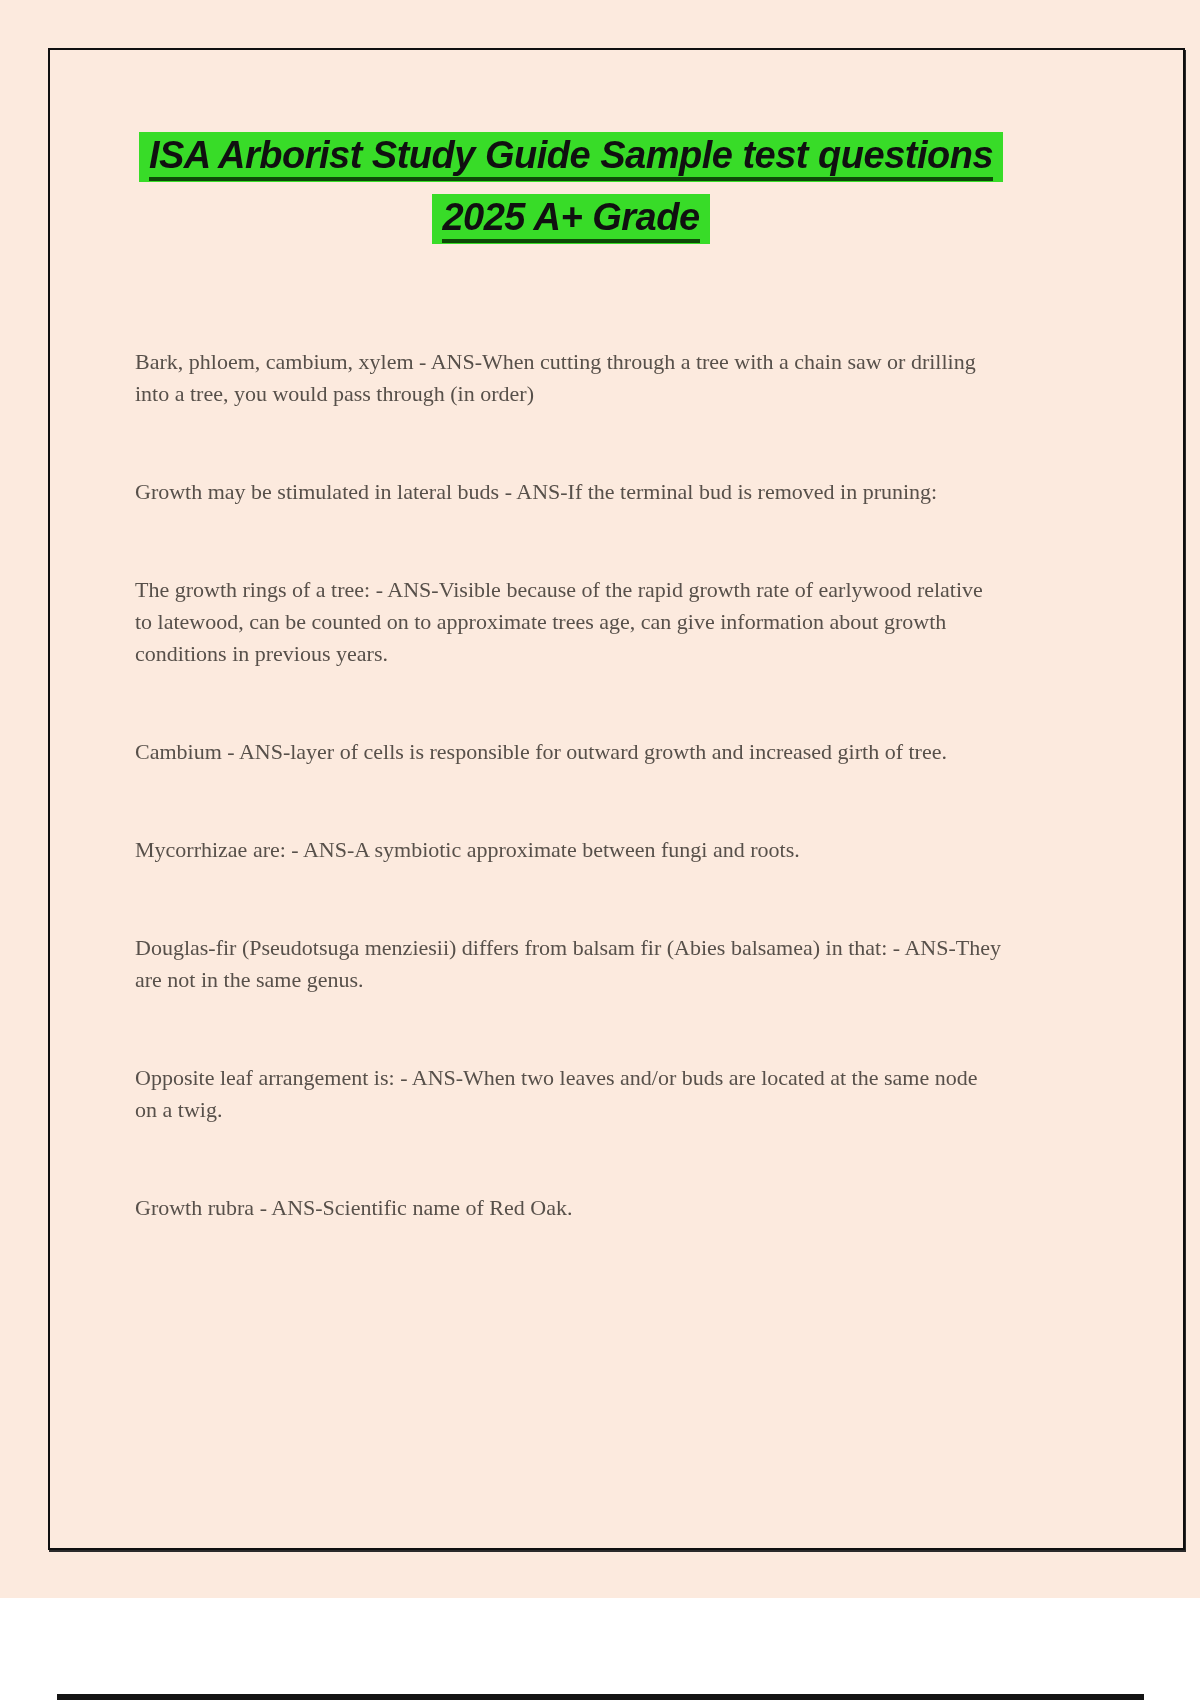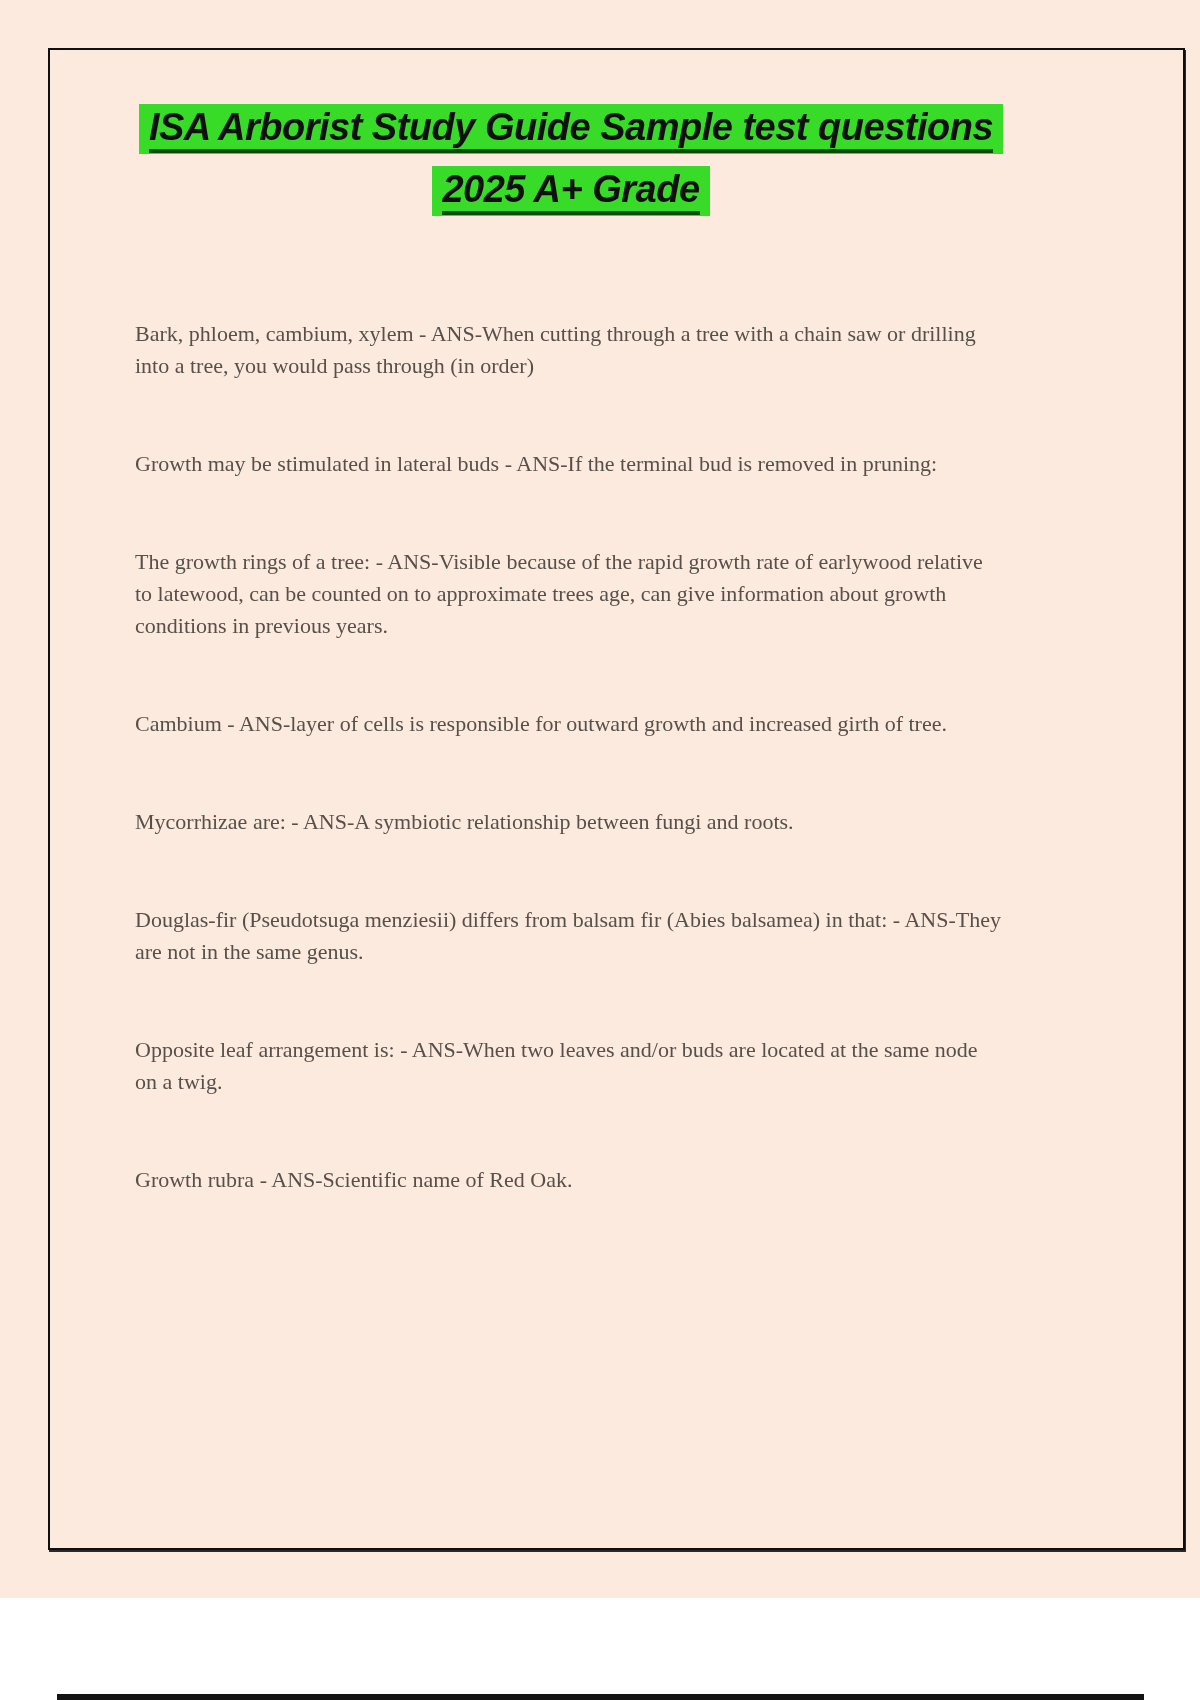--- a/index.html
+++ b/index.html
@@ -24,21 +24,21 @@
     width: 1137px;
     height: 1502px;
     box-sizing: border-box;
     border: 2px solid #0f0f0f;
     box-shadow: 1px 2px 0 #2a2a2a;
   }
   .content-col {
     box-sizing: border-box;
     width: 100%;
     height: 100%;
-    padding: 54px 176px 0 85px;
+    padding: 82px 176px 0 85px;
   }
   .title-block {
     text-align: center;
     margin-bottom: 90px;
   }
   .title-line {
     display: inline-block;
     background: #38dc28;
     padding: 1px 10px 5px 10px;
     font-family: "Liberation Sans", sans-serif;
@@ -82,21 +82,21 @@
     <div class="title-block">
       <div class="title-line"><span class="u">ISA Arborist Study Guide Sample test questions</span></div>
       <br>
       <div class="title-line"><span class="u">2025 A+ Grade</span></div>
     </div>
 
     <p class="qa-item">Bark, phloem, cambium, xylem - ANS-When cutting through a tree with a chain saw or drilling into a tree, you would pass through (in order)</p>
     <p class="qa-item">Growth may be stimulated in lateral buds - ANS-If the terminal bud is removed in pruning:</p>
     <p class="qa-item">The growth rings of a tree: - ANS-Visible because of the rapid growth rate of earlywood relative to latewood, can be counted on to approximate trees age, can give information about growth conditions in previous years.</p>
     <p class="qa-item">Cambium - ANS-layer of cells is responsible for outward growth and increased girth of tree.</p>
-    <p class="qa-item">Mycorrhizae are: - ANS-A symbiotic relationship between fungi and roots.</p>
+    <p class="qa-item">Mycorrhizae are: - ANS-A symbiotic approximate between fungi and roots.</p>
     <p class="qa-item">Douglas-fir (Pseudotsuga menziesii) differs from balsam fir (Abies balsamea) in that: - ANS-They are not in the same genus.</p>
     <p class="qa-item">Opposite leaf arrangement is: - ANS-When two leaves and/or buds are located at the same node on a twig.</p>
     <p class="qa-item">Growth rubra - ANS-Scientific name of Red Oak.</p>
 
   </div>
 </div>
 
 <div class="next-page-top-border"></div>
 
 </body></html>

